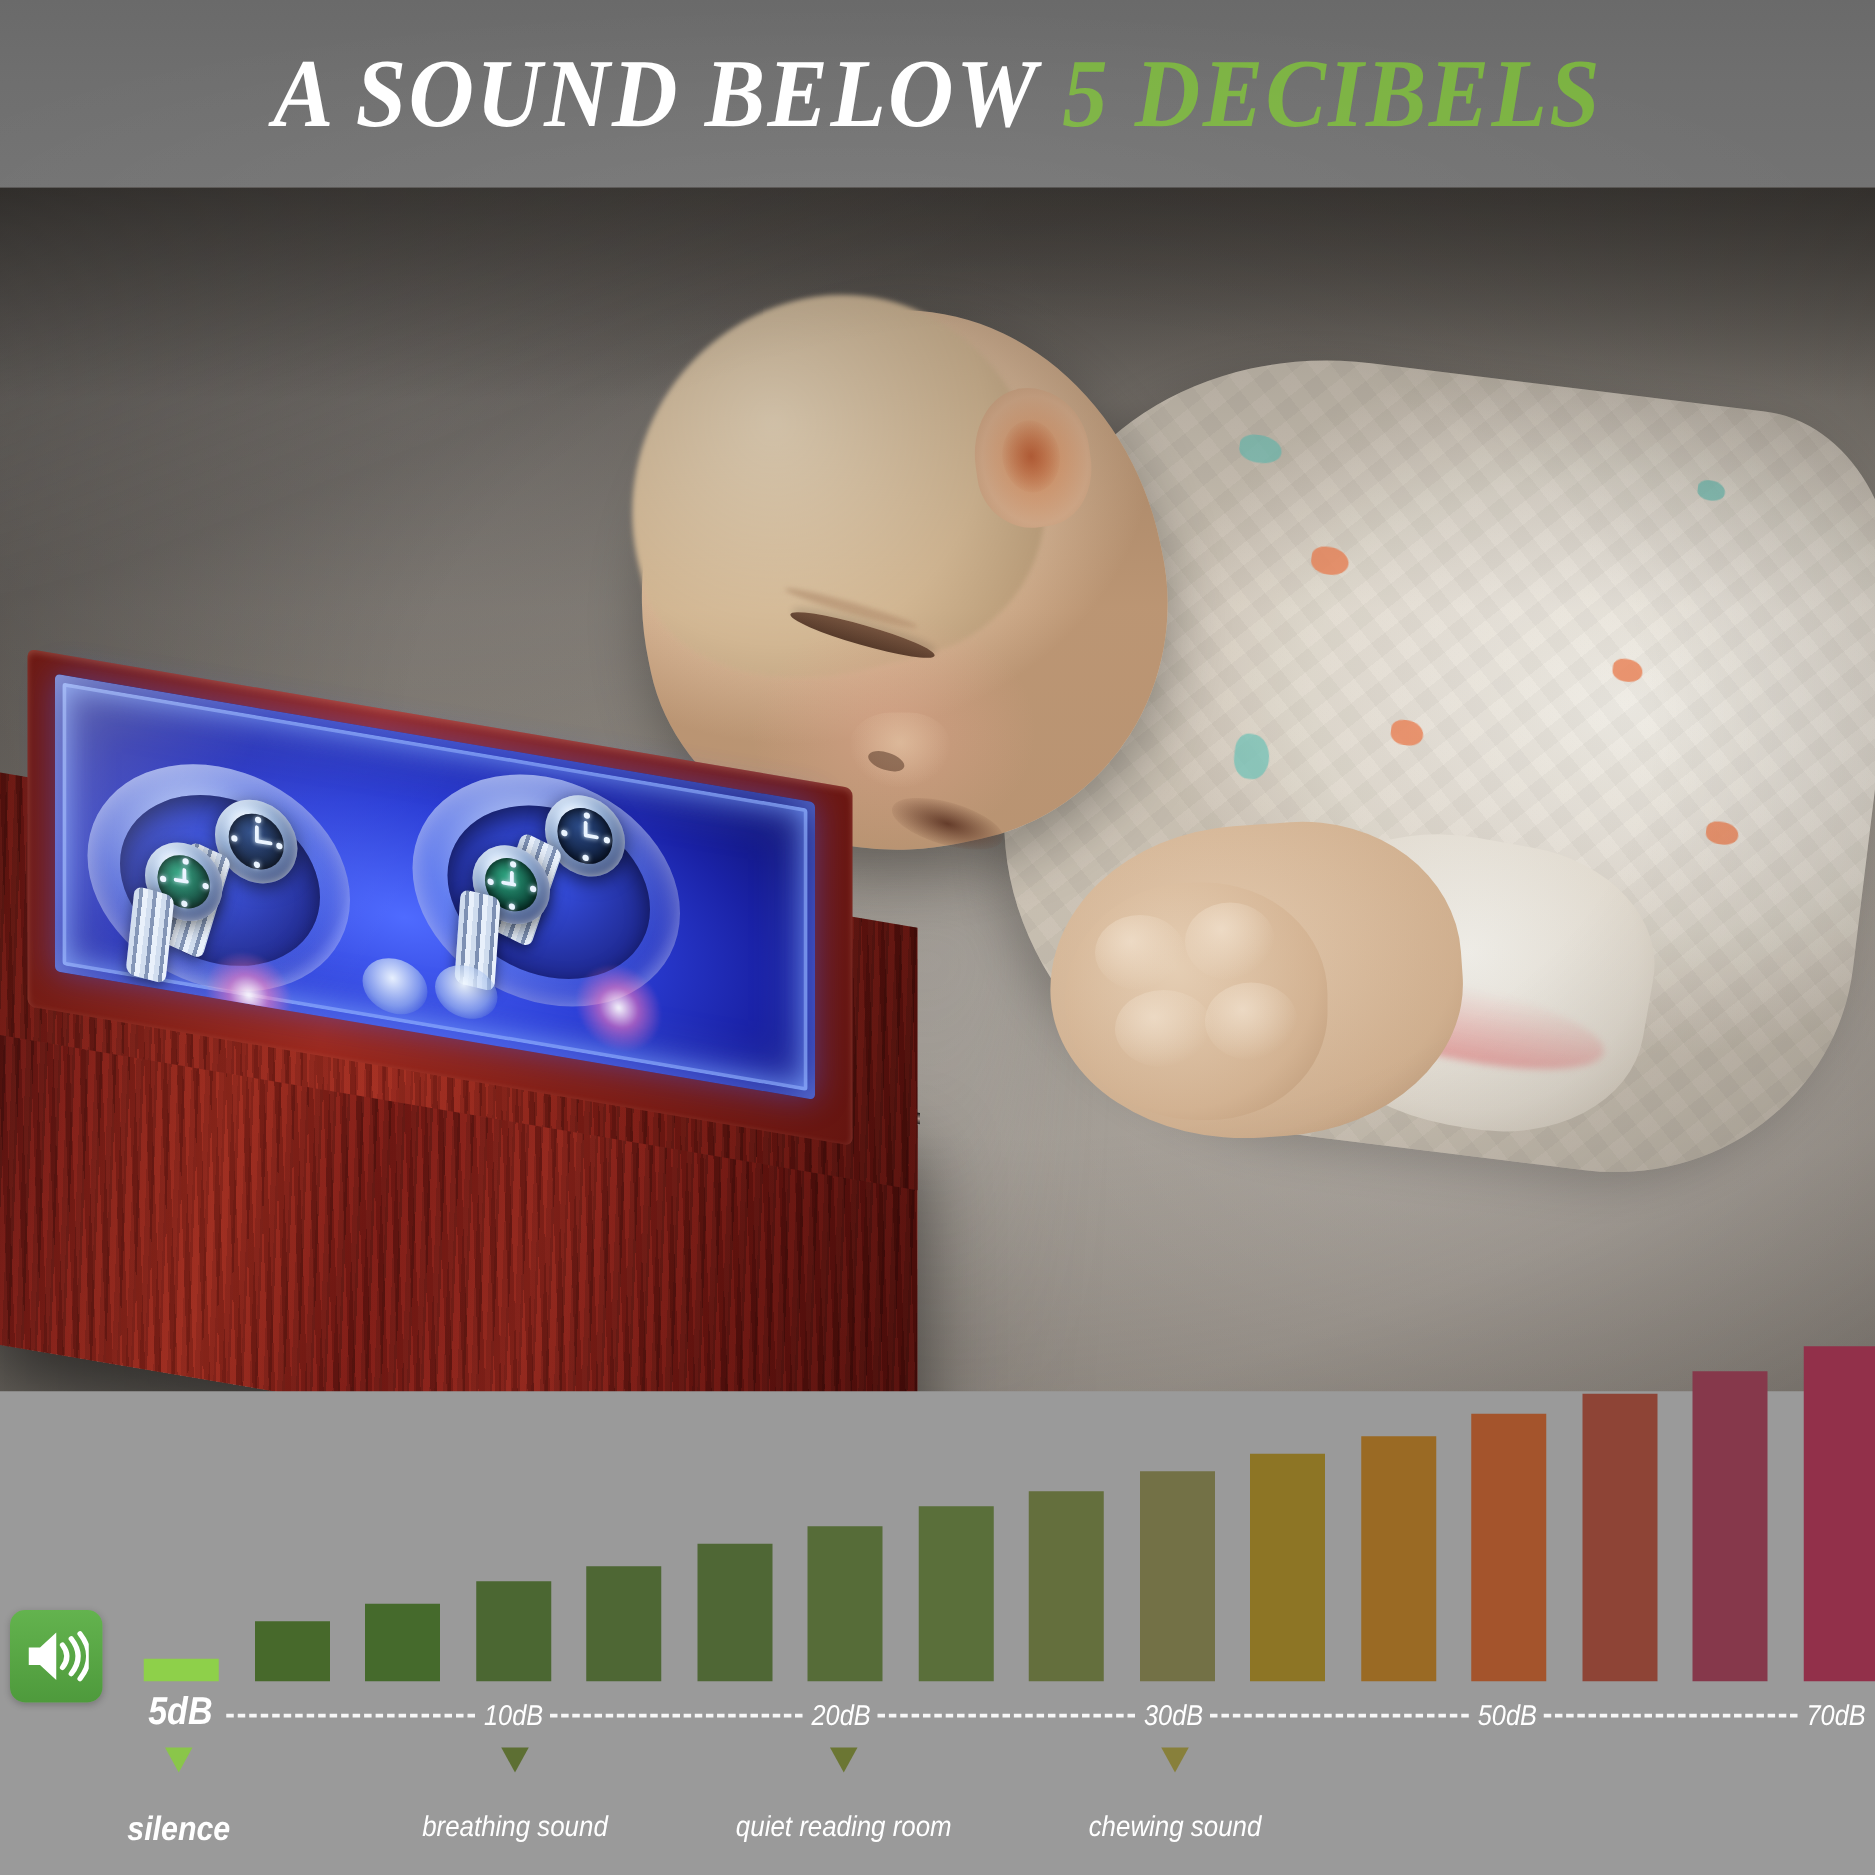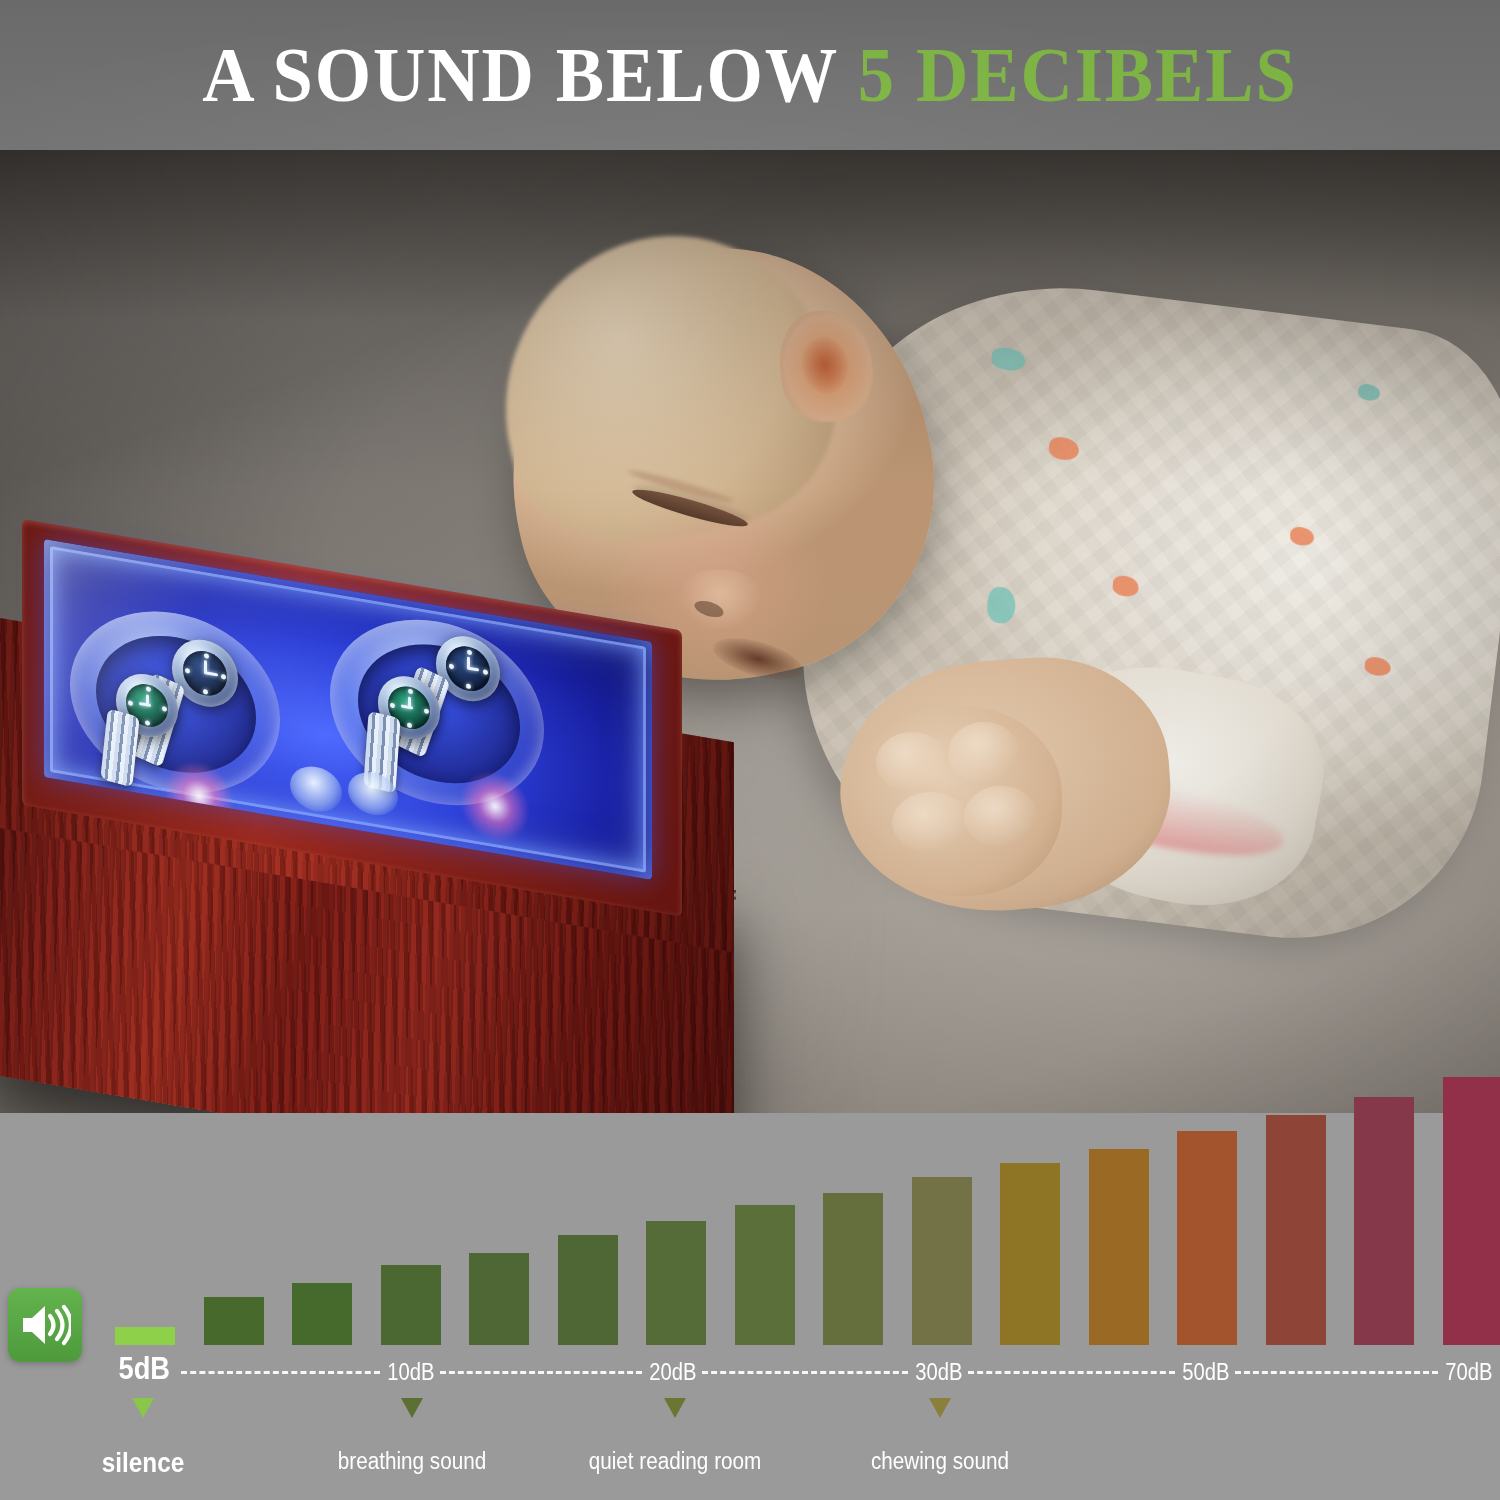--- a/index.html
+++ b/index.html
@@ -3,20 +3,21 @@
 <meta charset="utf-8">
 <style>
   html,body{margin:0;padding:0;background:#fff;}
   body{font-family:"Liberation Sans",sans-serif;}
 
   #shot{
     position:relative;
     width:1500px;height:1500px;
     overflow:hidden;
     background:#8f8f8f;
+    font-style:italic;
   }
 
   
   .header-band{
     position:absolute;left:0;top:0;width:1500px;height:150px;
     background:linear-gradient(180deg,#6a6a6a 0%,#6f6f6f 45%,#737373 100%);
     overflow:hidden;
   }
   .header-band:after{
     content:"";position:absolute;left:0;top:0;width:100%;height:100%;

